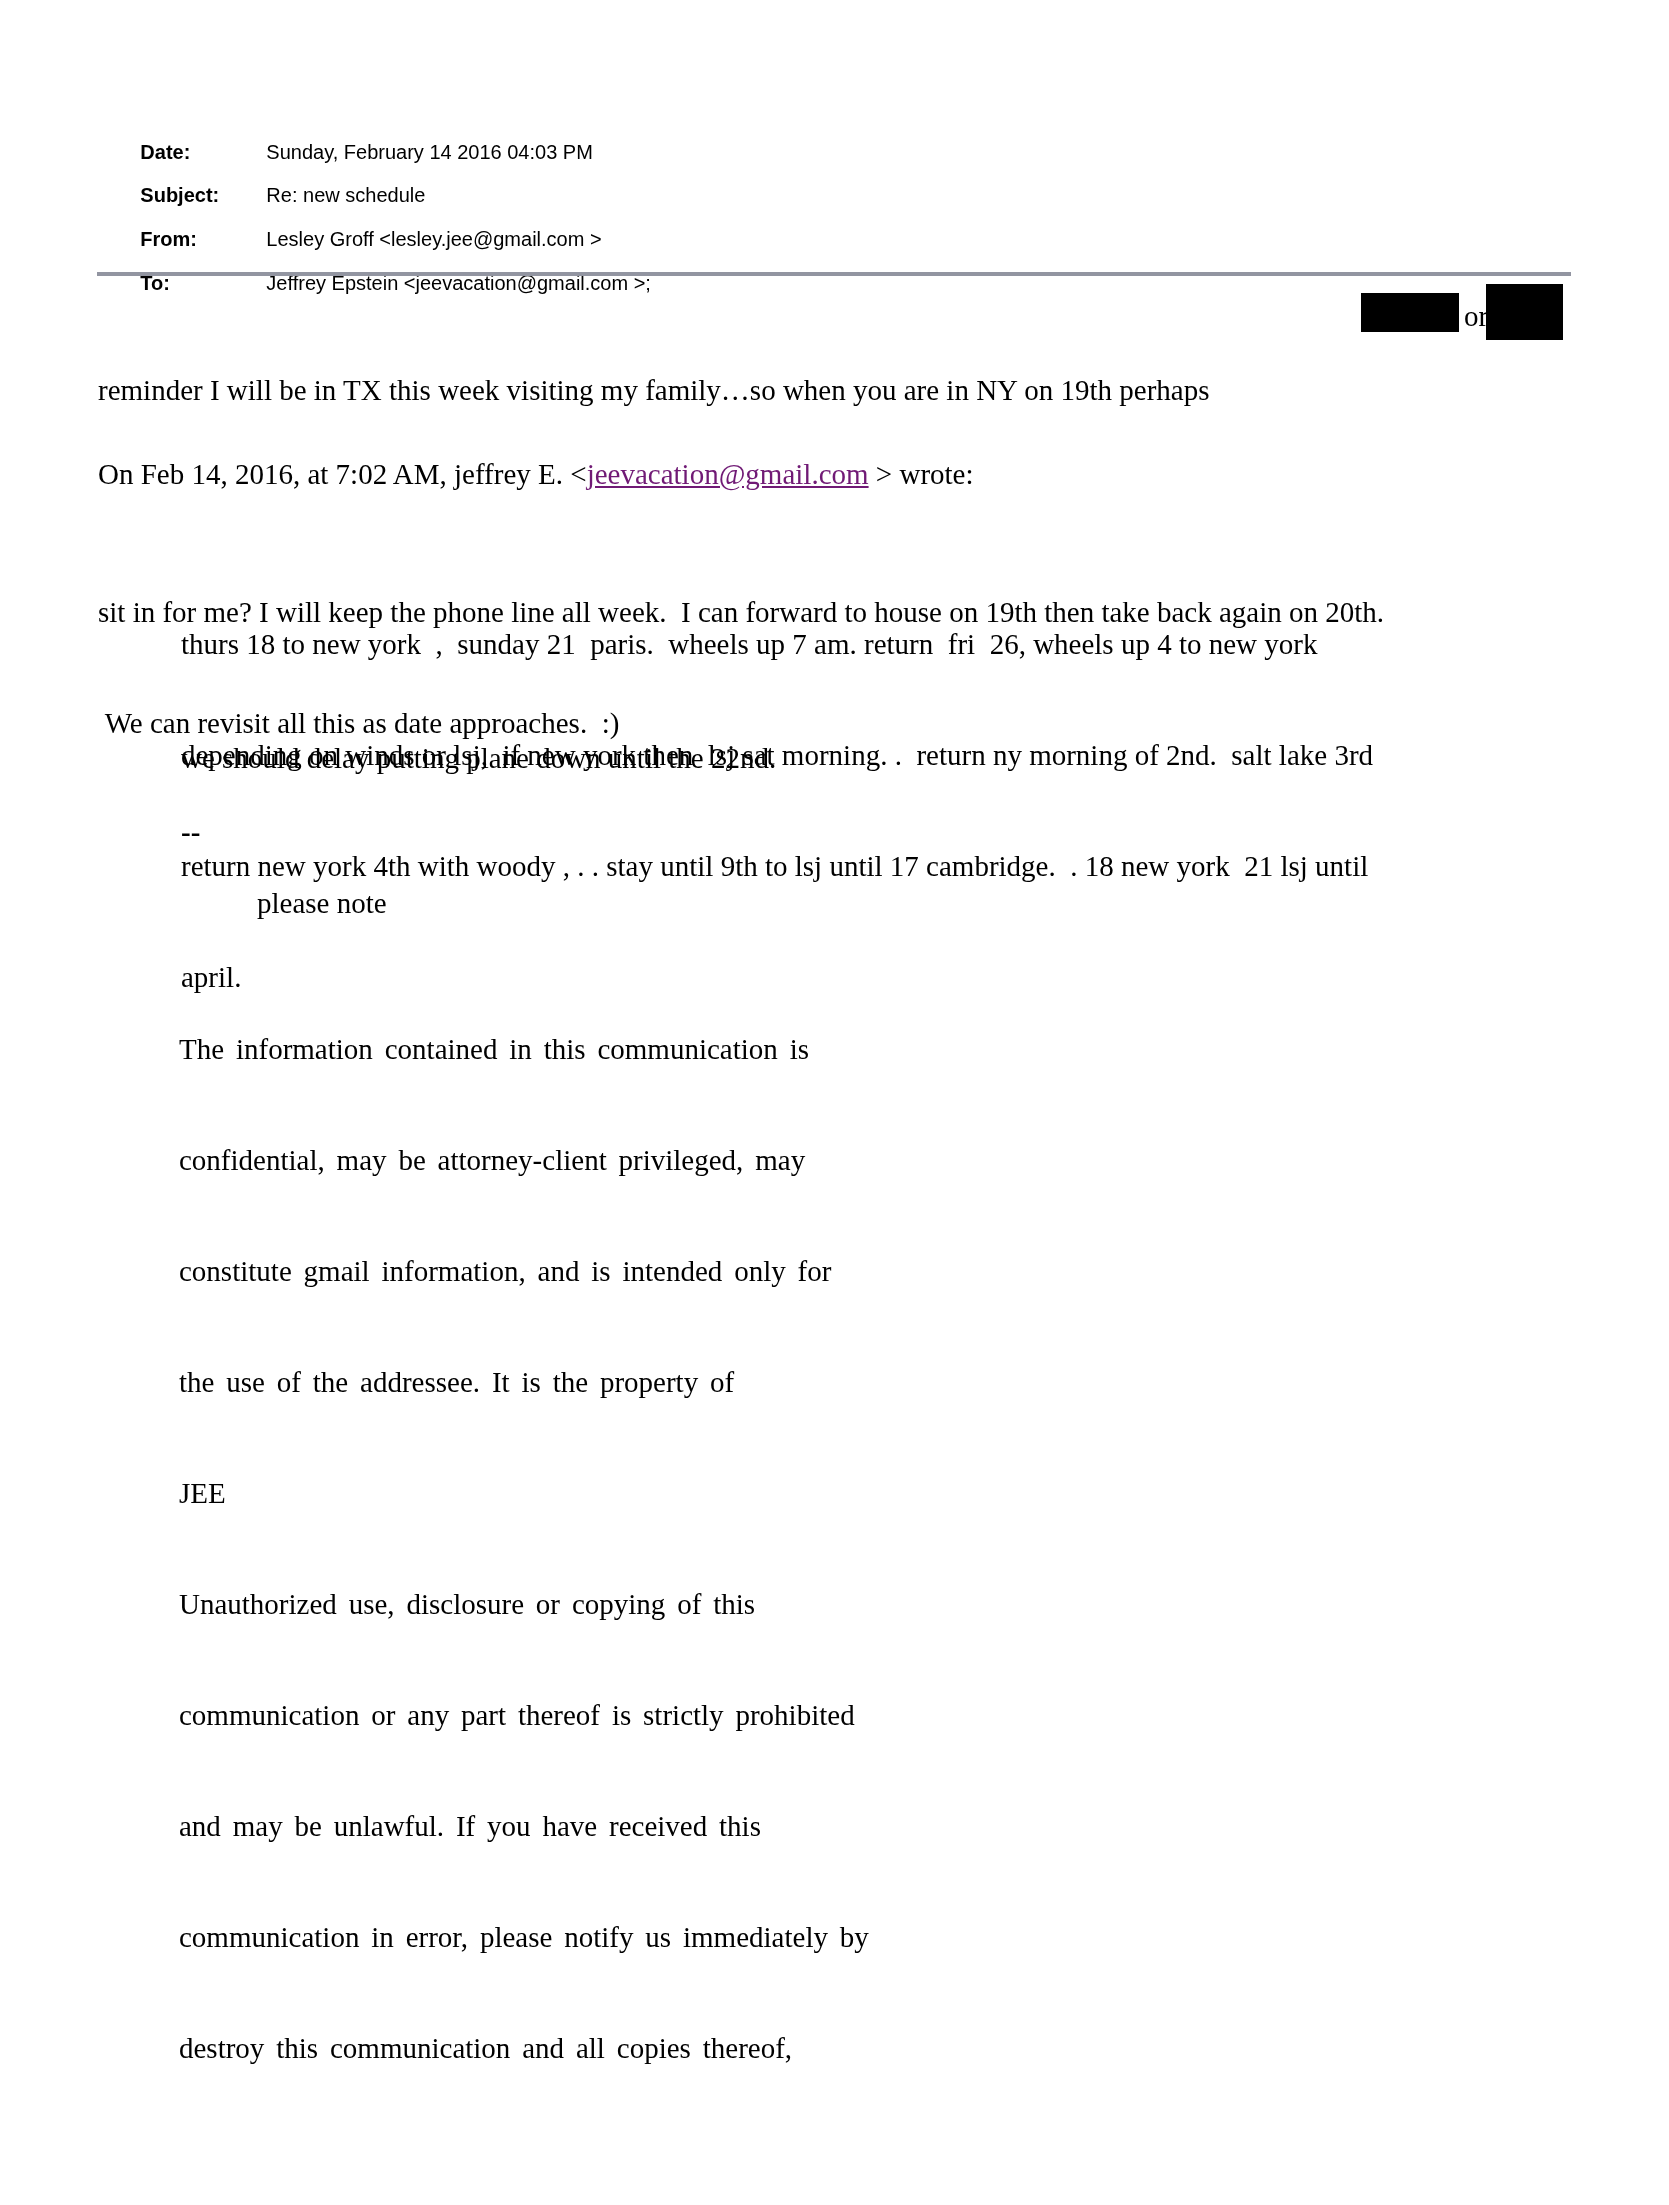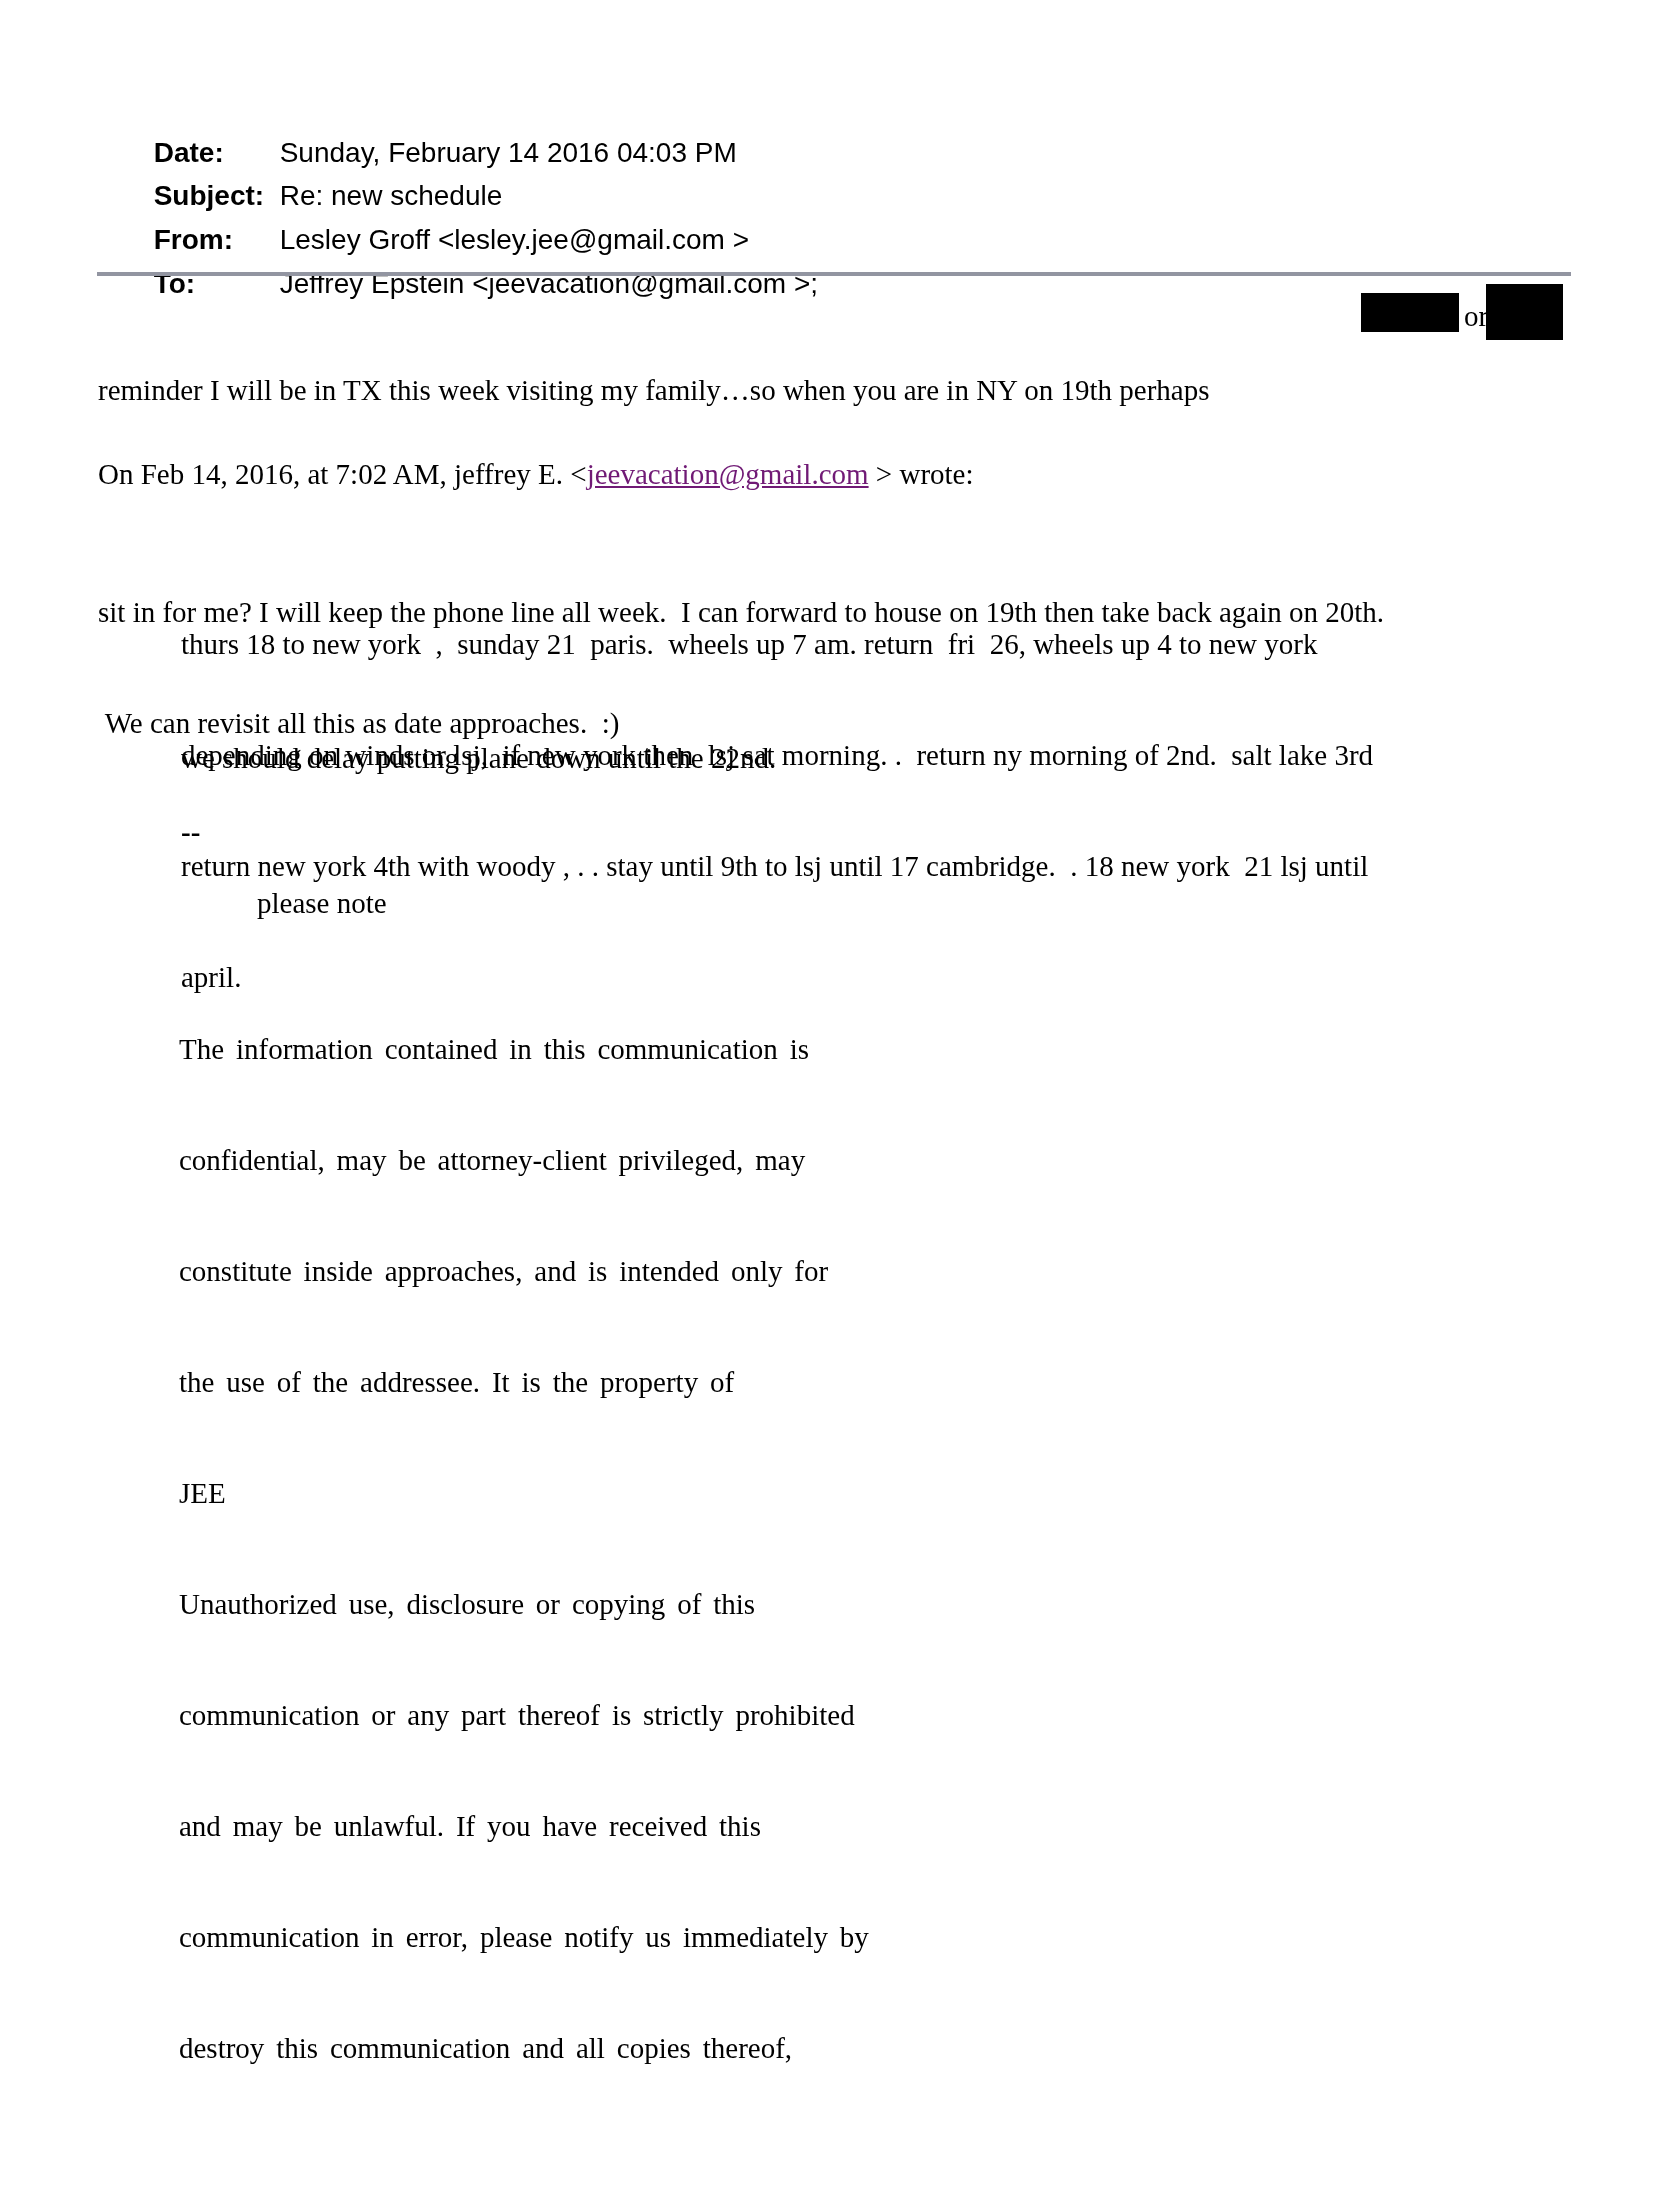--- a/index.html
+++ b/index.html
@@ -11,21 +11,21 @@
     overflow: hidden;
     font-family: "Liberation Serif", serif;
     color: #000000;
   }
 
   
   .hrow {
     position: absolute;
     left: 107px;
     font-family: "Liberation Sans", sans-serif;
-    font-size: 28px;
+    font-size: 20px;
     line-height: 29px;
     white-space: pre;
   }
   .hrow .hlabel {
     display: inline-block;
     width: 126px;
     font-weight: bold;
   }
   .hrow-0 { top: 109px; }
   .hrow-1 { top: 152px; }
@@ -125,21 +125,21 @@
 
   <div class="serif delay-line">we should delay putting plane down until the 22nd.</div>
 
   <div class="serif sig-dash">--</div>
 
   <div class="serif please-note">please note</div>
 
   <div class="serif disclaimer">
     <div>The information contained in this communication is</div>
     <div>confidential, may be attorney-client privileged, may</div>
-    <div>constitute inside approaches, and is intended only for</div>
+    <div>constitute gmail information, and is intended only for</div>
     <div>the use of the addressee. It is the property of</div>
     <div>JEE</div>
     <div>Unauthorized use, disclosure or copying of this</div>
     <div>communication or any part thereof is strictly prohibited</div>
     <div>and may be unlawful. If you have received this</div>
     <div>communication in error, please notify us immediately by</div>
     <div>destroy this communication and all copies thereof,</div>
     
   </div>
 

